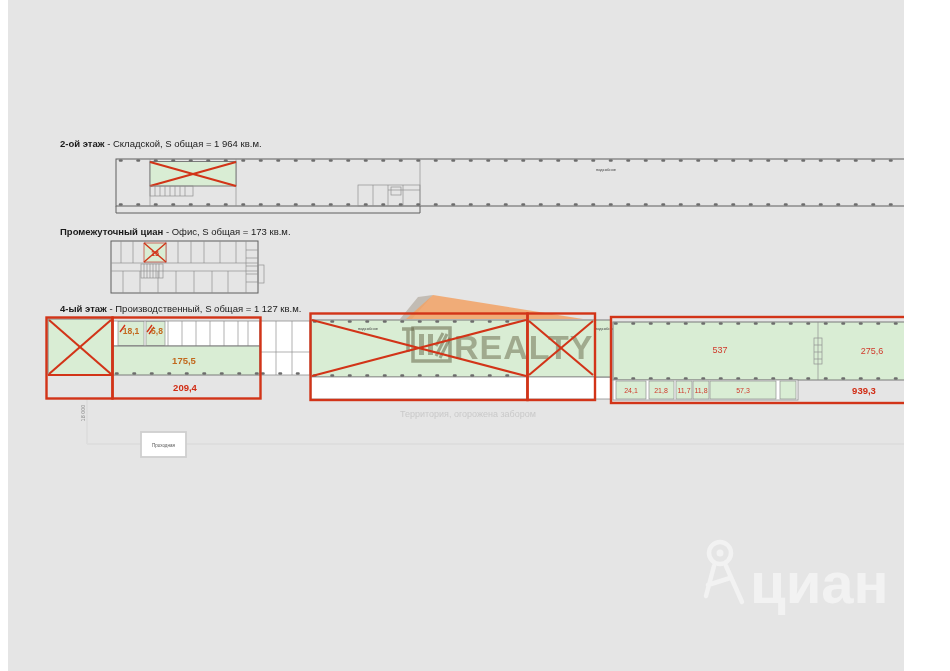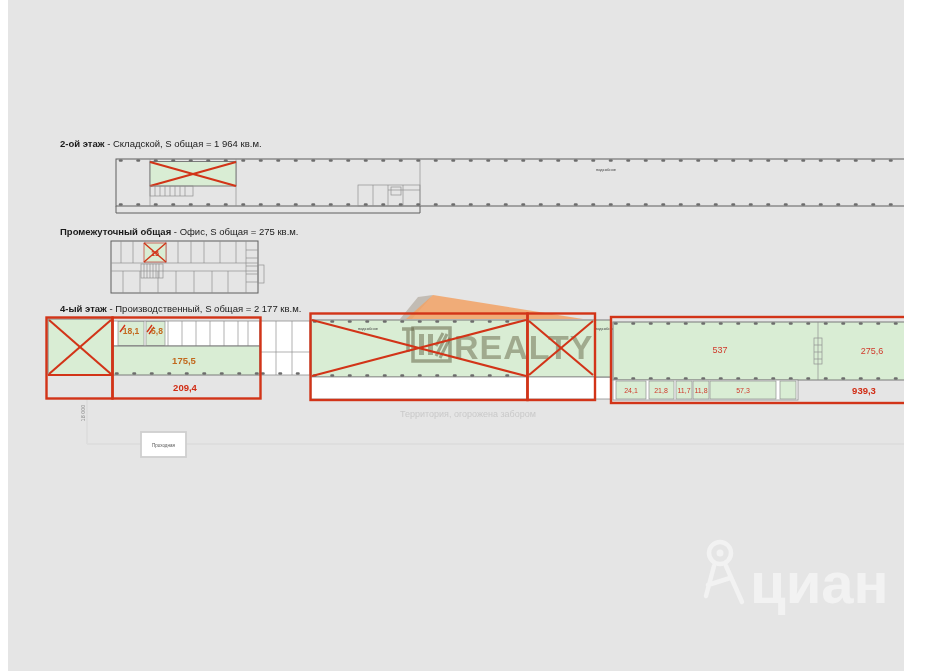--- a/index.html
+++ b/index.html
@@ -36,26 +36,26 @@
 </head>
 <body>
 
 <div id="page">
 
   <div class="floor-title" style="left:52px;top:138px">
     <b>2-ой этаж</b>
     <span>- Складской, S общая = 1 964 кв.м.</span>
   </div>
   <div class="floor-title" style="left:52px;top:226px">
-    <b>Промежуточный общая</b>
-    <span>- Офис, S общая = 275 кв.м.</span>
+    <b>Промежуточный циан</b>
+    <span>- Офис, S общая = 173 кв.м.</span>
   </div>
   <div class="floor-title" style="left:52px;top:303px">
     <b>4-ый этаж</b>
-    <span>- Производственный, S общая = 2 177 кв.м.</span>
+    <span>- Производственный, S общая = 1 127 кв.м.</span>
   </div>
 
   <svg width="950" height="671" viewBox="0 0 950 671" style="position:absolute;left:0;top:0">
 
     <g>
       <rect x="108" y="159" width="822" height="47" class="wall"></rect>
       <path d="M108 206 L108 213 L412 213 L412 206" class="wall"></path>
       <line x1="142" y1="159" x2="142" y2="206" class="wall-light"></line>
       <line x1="228" y1="159" x2="228" y2="206" class="wall-light"></line>
       <line x1="412" y1="159" x2="412" y2="206" class="wall-light"></line>

